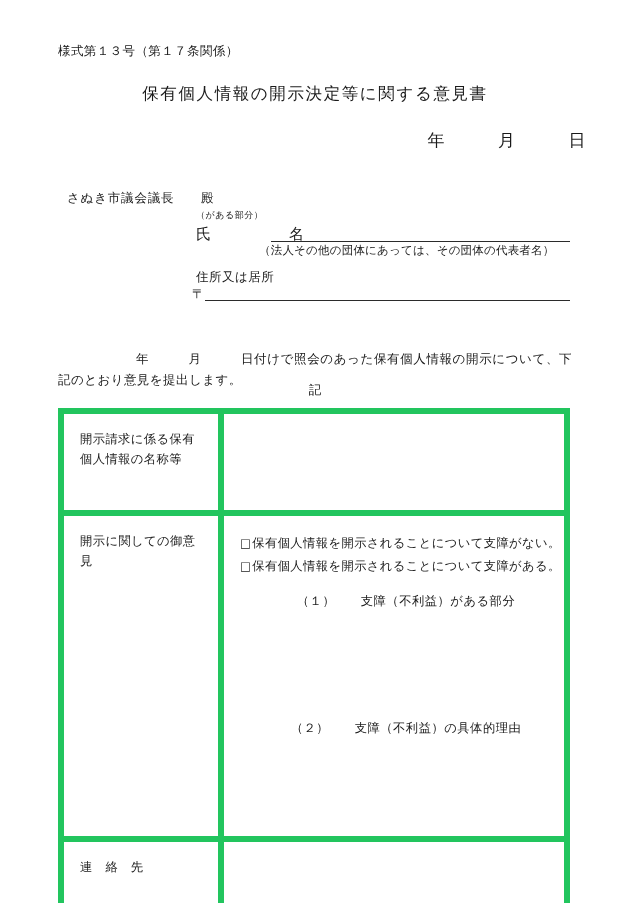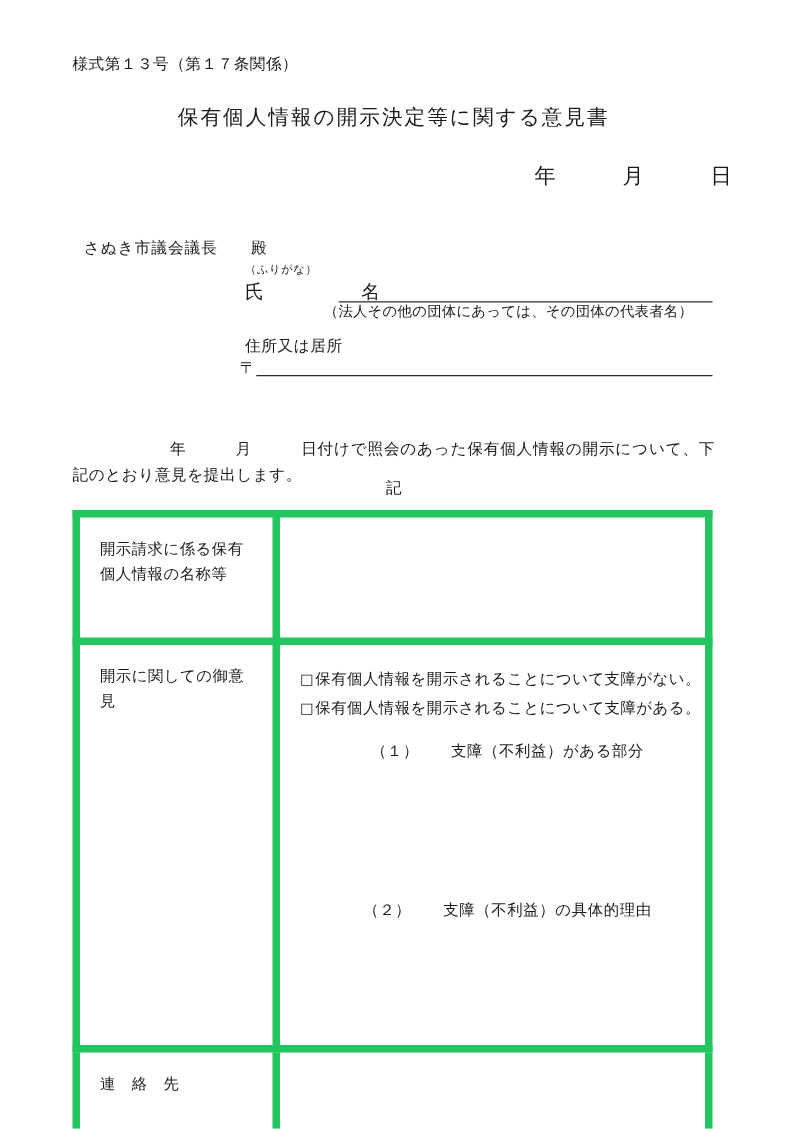--- a/index.html
+++ b/index.html
@@ -192,21 +192,21 @@
 <div id="page">
 
   <div class="t form-no">様式第１３号（第１７条関係）</div>
 
   <div class="t doc-title">保有個人情報の開示決定等に関する意見書</div>
 
   <div class="t date-line-top">年　　　月　　　日</div>
 
   <div class="t addressee">さぬき市議会議長　　殿</div>
 
-  <div class="t furigana">（ふりがな）</div>
+  <div class="t furigana">（がある部分）</div>
 
   <div class="t label-name">氏　　　　　名</div>
 
   <div class="rule rule-name"></div>
 
   <div class="t note-name">（法人その他の団体にあっては、その団体の代表者名）</div>
 
   <div class="t label-address">住所又は居所</div>
 
   <div class="t postal-mark">〒</div>

